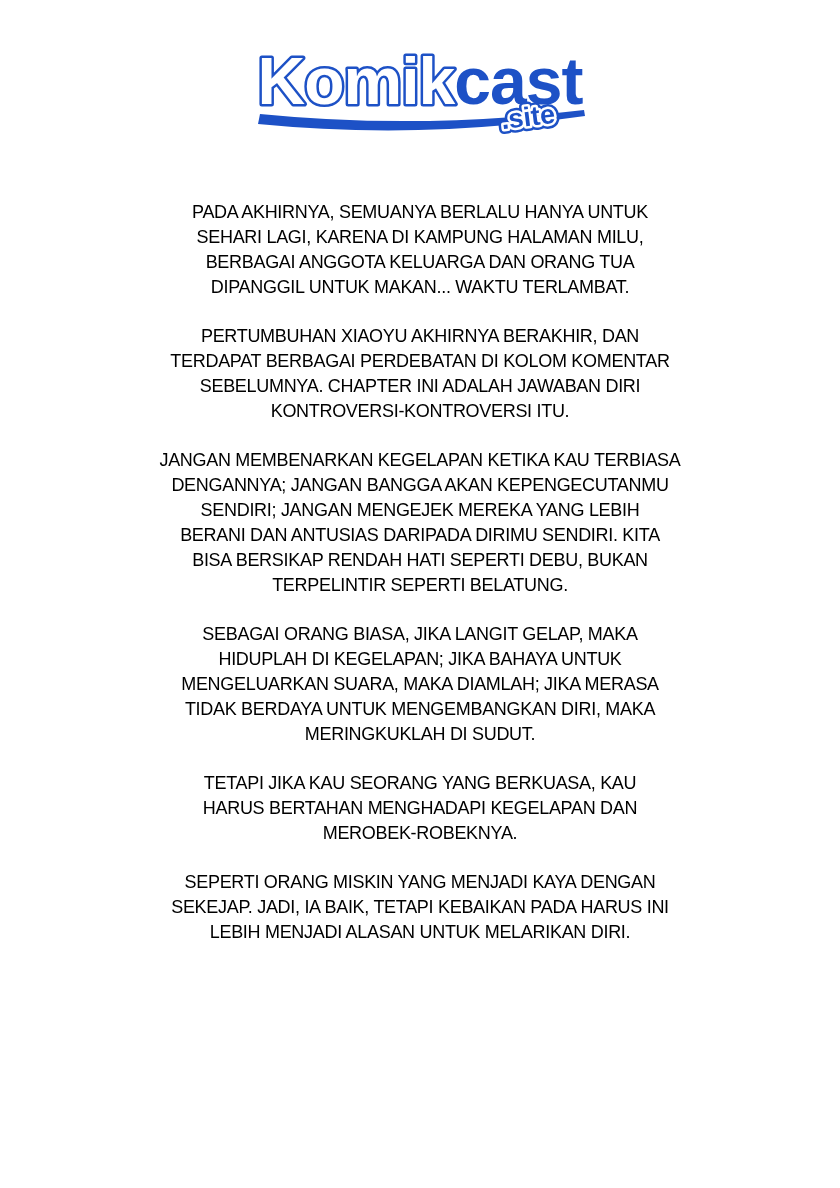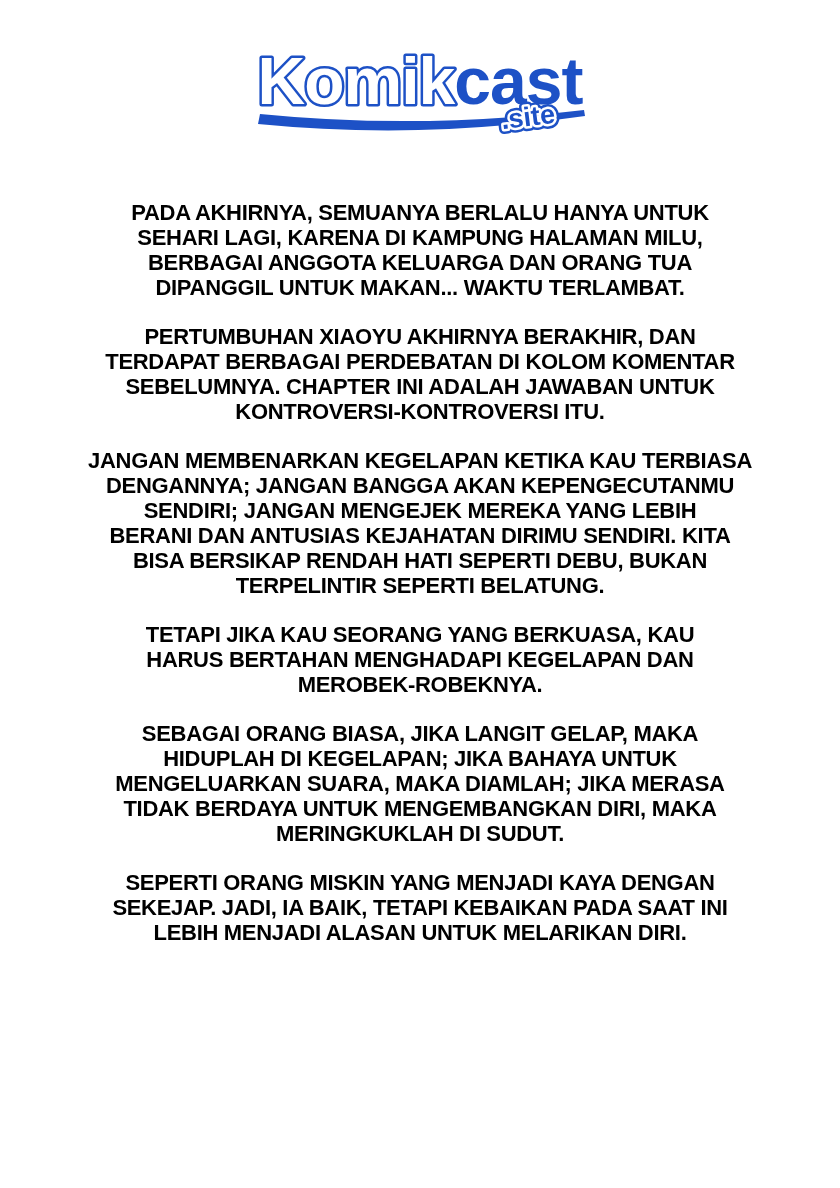--- a/index.html
+++ b/index.html
@@ -59,23 +59,23 @@
   }
 
   
   .text-block {
     margin-top: 44px;
     text-align: center;
     color: var(--text-color, #000000);
   }
   .text-block p {
     margin: 0 0 24px 0;
-    font-size: 22px;
+    font-size: 18px;
     line-height: 25px;
-    font-weight: 700;
+    font-weight: 400;
     letter-spacing: -0.3px;
     white-space: pre-line;
   }
 </style>
 </head>
 <body>
 
 <div class="page">
 
   <svg class="logo-svg" width="400" height="112" viewBox="0 0 400 112" aria-hidden="true">
@@ -85,34 +85,34 @@
     <text class="site-text-front" x="308" y="82" text-anchor="middle" transform="rotate(-7 308 74)">.site</text>
   </svg>
 
   <div class="text-block">
     <p>PADA AKHIRNYA, SEMUANYA BERLALU HANYA UNTUK
 SEHARI LAGI, KARENA DI KAMPUNG HALAMAN MILU,
 BERBAGAI ANGGOTA KELUARGA DAN ORANG TUA
 DIPANGGIL UNTUK MAKAN... WAKTU TERLAMBAT.</p>
     <p>PERTUMBUHAN XIAOYU AKHIRNYA BERAKHIR, DAN
 TERDAPAT BERBAGAI PERDEBATAN DI KOLOM KOMENTAR
-SEBELUMNYA. CHAPTER INI ADALAH JAWABAN UNTUK
+SEBELUMNYA. CHAPTER INI ADALAH JAWABAN DIRI
 KONTROVERSI-KONTROVERSI ITU.</p>
     <p>JANGAN MEMBENARKAN KEGELAPAN KETIKA KAU TERBIASA
 DENGANNYA; JANGAN BANGGA AKAN KEPENGECUTANMU
 SENDIRI; JANGAN MENGEJEK MEREKA YANG LEBIH
-BERANI DAN ANTUSIAS KEJAHATAN DIRIMU SENDIRI. KITA
+BERANI DAN ANTUSIAS DARIPADA DIRIMU SENDIRI. KITA
 BISA BERSIKAP RENDAH HATI SEPERTI DEBU, BUKAN
 TERPELINTIR SEPERTI BELATUNG.</p>
-    <p>TETAPI JIKA KAU SEORANG YANG BERKUASA, KAU
-HARUS BERTAHAN MENGHADAPI KEGELAPAN DAN
-MEROBEK-ROBEKNYA.</p>
     <p>SEBAGAI ORANG BIASA, JIKA LANGIT GELAP, MAKA
 HIDUPLAH DI KEGELAPAN; JIKA BAHAYA UNTUK
 MENGELUARKAN SUARA, MAKA DIAMLAH; JIKA MERASA
 TIDAK BERDAYA UNTUK MENGEMBANGKAN DIRI, MAKA
 MERINGKUKLAH DI SUDUT.</p>
+    <p>TETAPI JIKA KAU SEORANG YANG BERKUASA, KAU
+HARUS BERTAHAN MENGHADAPI KEGELAPAN DAN
+MEROBEK-ROBEKNYA.</p>
     <p>SEPERTI ORANG MISKIN YANG MENJADI KAYA DENGAN
-SEKEJAP. JADI, IA BAIK, TETAPI KEBAIKAN PADA SAAT INI
+SEKEJAP. JADI, IA BAIK, TETAPI KEBAIKAN PADA HARUS INI
 LEBIH MENJADI ALASAN UNTUK MELARIKAN DIRI.</p>
   </div>
 
 </div>
 
 </body></html>

